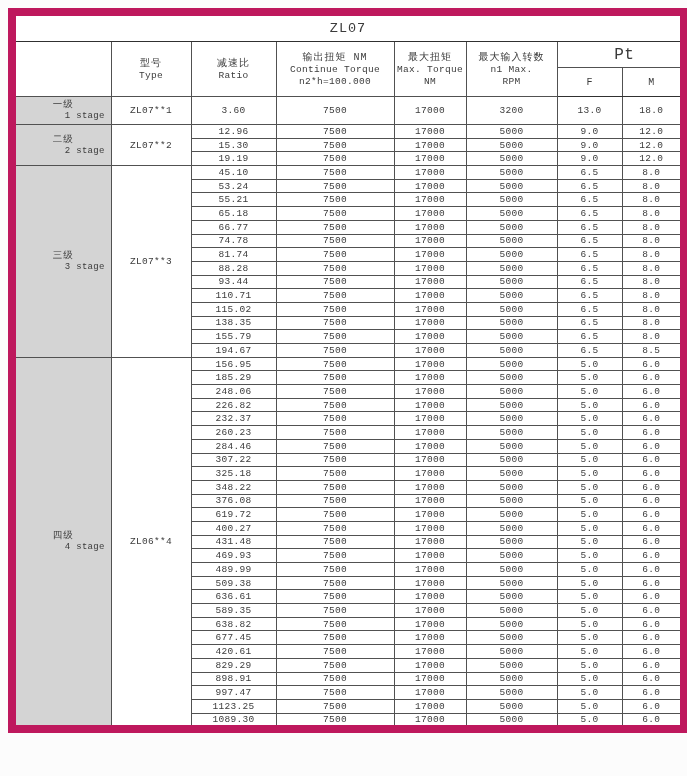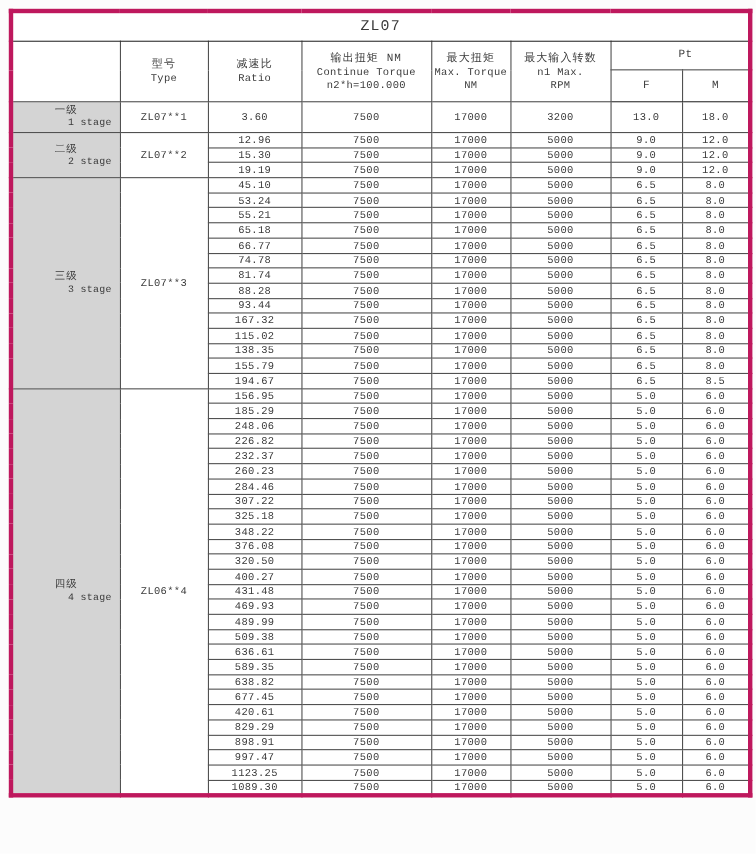--- a/index.html
+++ b/index.html
@@ -4,38 +4,38 @@
 <style>
   html,body{margin:0;padding:0;}
   body{
     width:687px;height:776px;background:#fcfcfc;position:relative;
     font-family:"Liberation Mono","DejaVu Sans Mono","DejaVu Sans",monospace;
     color:#3b3b3b;
   }
   table.spec{
     position:absolute;left:8px;top:8px;width:672px;
     border-collapse:collapse;table-layout:fixed;
-    border:4px solid #be185d;
+    border:8px solid #be185d;
     background:#ffffff;
   }
   td{
     border:1px solid #515151;
     text-align:center;vertical-align:middle;
     padding:0;overflow:hidden;white-space:nowrap;
   }
   tr.title-row td{
     height:25px;font-size:13.5px;letter-spacing:1px;
     border-bottom:1.5px solid #303030;
   }
   td.hdr{font-size:10px;}
   td.hdr .cn{display:block;font-size:10px;line-height:13px;letter-spacing:1px;}
   td.hdr .en{display:block;font-size:9.5px;line-height:12px;letter-spacing:0.3px;}
   tr.hdr-top td{height:25px;}
   tr.hdr-sub td{height:28px;font-size:10px;border-bottom:1.5px solid #303030;}
-  td.pt-span{font-size:10px;letter-spacing:0.5px;padding-left:11px;}
+  td.pt-span{font-size:16px;letter-spacing:0.5px;padding-left:11px;}
   tbody td{font-size:9.5px;letter-spacing:0.3px;}
   tbody tr{height:13.7px;}
   tbody tr.tall{height:28px;}
   td.stage{
     background:#d4d4d4;
   }
   td.stage .cn{display:block;font-size:9.5px;line-height:12px;letter-spacing:1px;}
   td.stage .en{display:block;font-size:9px;line-height:11px;letter-spacing:0.3px;margin-left:43px;}
   tbody tr.group-start td{border-top:1px solid #3a3a3a;}
 </style>
@@ -203,21 +203,21 @@
       </tr>
       <tr>
         <td>93.44</td>
         <td>7500</td>
         <td>17000</td>
         <td>5000</td>
         <td>6.5</td>
         <td>8.0</td>
       </tr>
       <tr>
-        <td>167.32</td>
+        <td>110.71</td>
         <td>7500</td>
         <td>17000</td>
         <td>5000</td>
         <td>6.5</td>
         <td>8.0</td>
       </tr>
       <tr>
         <td>115.02</td>
         <td>7500</td>
         <td>17000</td>
@@ -336,21 +336,21 @@
       </tr>
       <tr>
         <td>376.08</td>
         <td>7500</td>
         <td>17000</td>
         <td>5000</td>
         <td>5.0</td>
         <td>6.0</td>
       </tr>
       <tr>
-        <td>320.50</td>
+        <td>619.72</td>
         <td>7500</td>
         <td>17000</td>
         <td>5000</td>
         <td>5.0</td>
         <td>6.0</td>
       </tr>
       <tr>
         <td>400.27</td>
         <td>7500</td>
         <td>17000</td>

